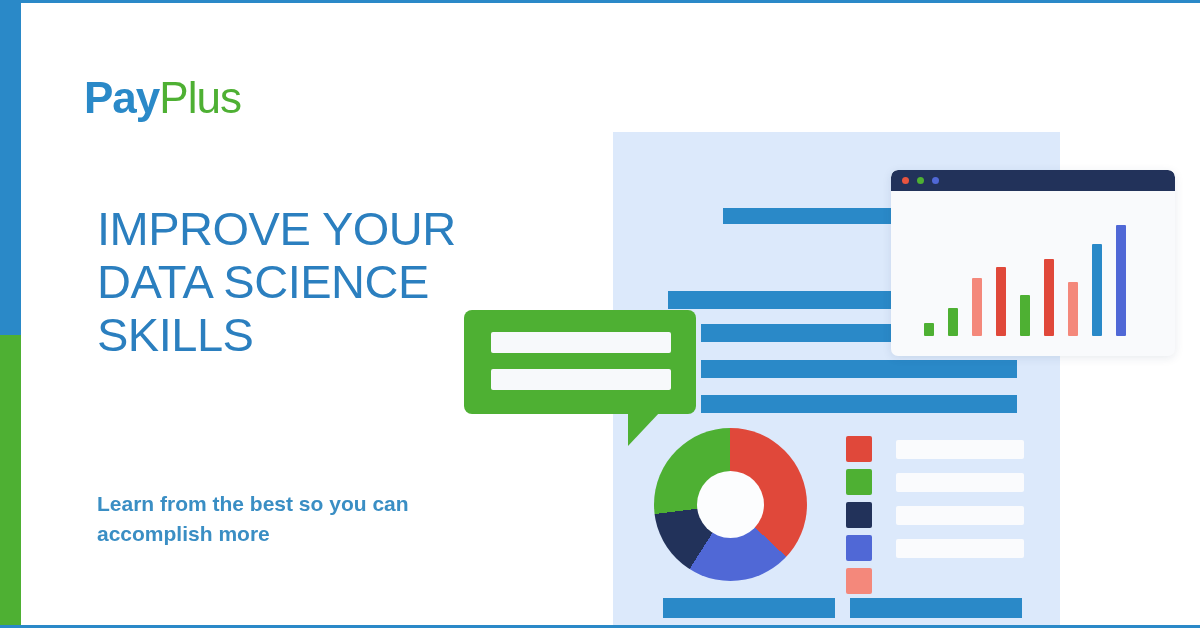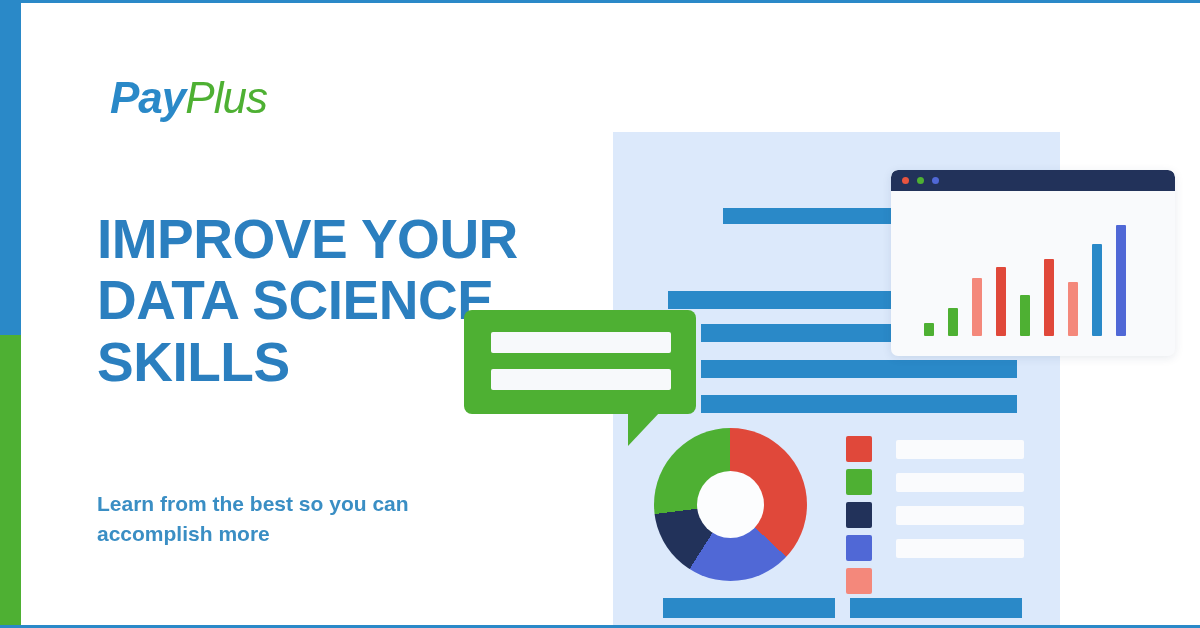--- a/index.html
+++ b/index.html
@@ -15,27 +15,27 @@
   
   .rule-top{position:absolute;left:0;top:0;width:1200px;height:3px;background:#2A89C8;}
   .rule-bottom{position:absolute;left:0;bottom:0;width:1200px;height:3px;background:#2A89C8;}
 
   
   .side-bar{position:absolute;left:0;width:21px;}
   .side-bar-blue{top:0;height:335px;background:#2A89C8;}
   .side-bar-green{top:335px;bottom:3px;background:#4EB033;}
 
   
-  .logo{position:absolute;left:110px;top:76px;font-size:44px;line-height:1;
-        font-style:italic;letter-spacing:-1px;white-space:nowrap;}
+  .logo{position:absolute;left:84px;top:76px;font-size:44px;line-height:1;
+        letter-spacing:-1px;white-space:nowrap;}
   .logo .pay{color:#2A89C8;font-weight:bold;}
   .logo .plus{color:#4EB033;font-weight:400;}
 
   .headline{position:absolute;left:97px;top:172px;width:470px;
-            color:#2B7FBF;font-weight:bold;font-size:55px;line-height:1.12;
+            color:#2B7FBF;font-weight:normal;font-size:47px;line-height:1.12;
             letter-spacing:-0.5px;text-transform:uppercase;}
 
   .subhead{position:absolute;left:97px;top:468px;width:400px;
            color:#3A8EC4;font-weight:bold;font-size:21px;line-height:1.42;}
 
   
   .illo{position:absolute;left:613px;top:132px;width:447px;height:493px;}
   .panel{position:absolute;left:0;top:0;width:447px;height:493px;background:#DCE9FB;}
 
   .hbar{position:absolute;background:#2A89C8;}

